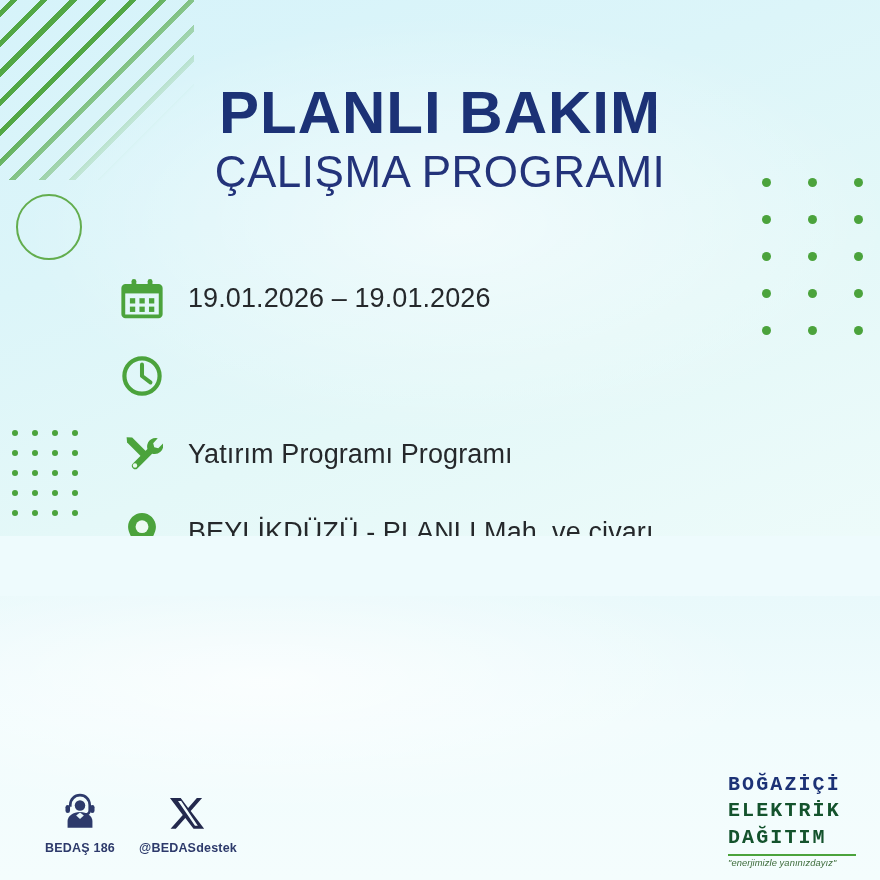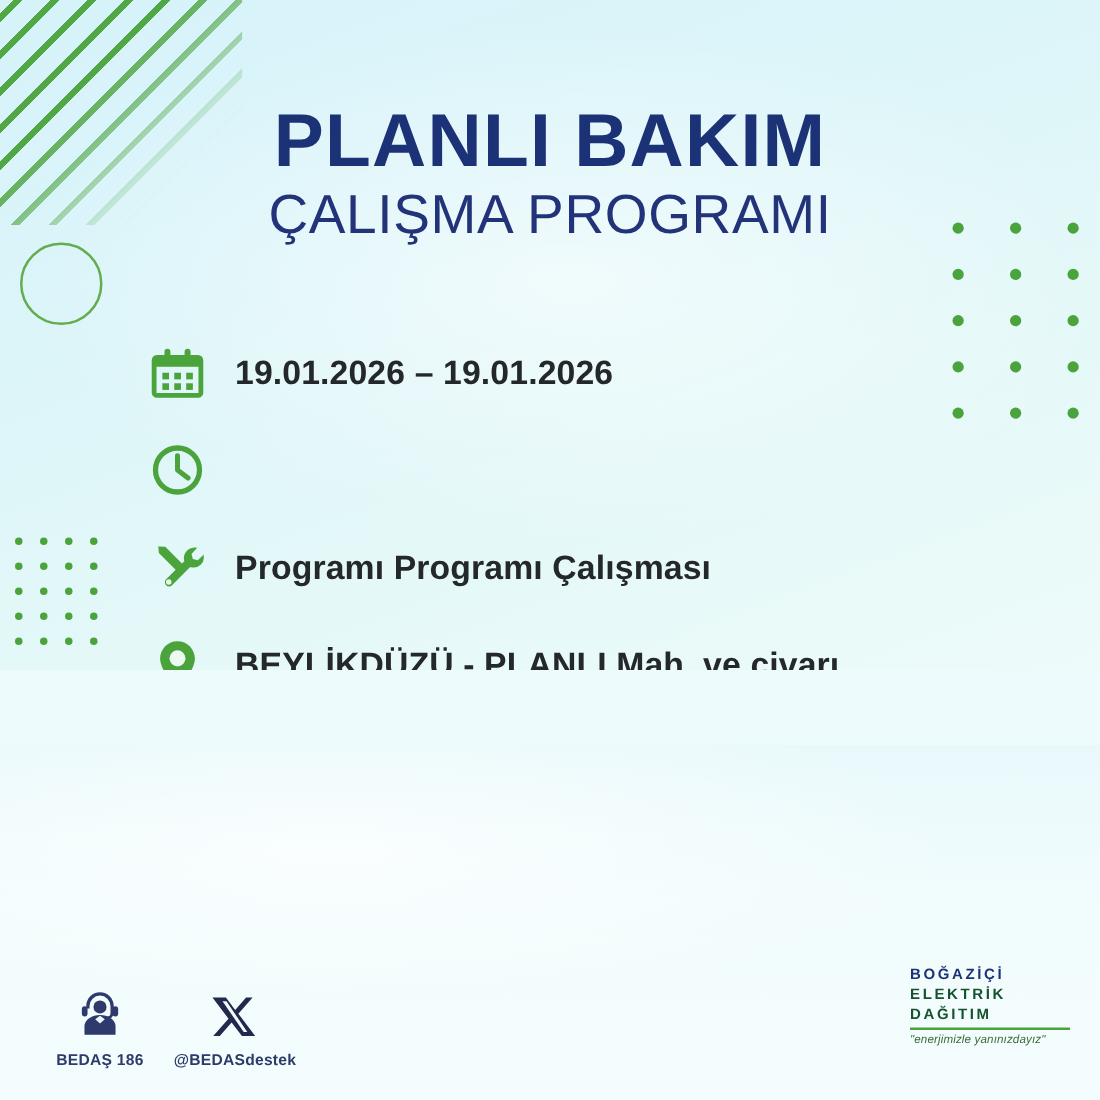--- a/index.html
+++ b/index.html
@@ -102,21 +102,20 @@
     color:#23337a;
     line-height:1.1;
   }
 
   
   .info-list {
     position:absolute;
     left:116px; top:272px;
     display:flex; flex-direction:column;
     gap:26px;
-    font-weight:bold;
   }
   .info-row { display:flex; align-items:center; }
   .info-icon {
     width:52px; min-width:52px; height:52px;
     display:flex; align-items:center; justify-content:center;
     margin-right:20px;
   }
   .info-text {
     font-size:27px;
     color:#25282b;
@@ -145,25 +144,26 @@
   }
 
   
   .brand {
     position:absolute;
     left:728px; top:772px;
     width:132px;
     text-align:left;
   }
   .brand-line {
-    font-size:12px;
+    font-size:20px;
     font-weight:bold;
     letter-spacing:2.1px;
     line-height:1.32;
     white-space:nowrap;
+    font-family:Liberation Mono, monospace;
   }
   .brand-line--navy { color:#1c3276; }
   .brand-line--green { color:#14532d; }
   .brand-rule {
     margin-top:3px;
     width:128px; height:2px;
     background:#4ba33c;
   }
   .brand-tagline {
     margin-top:2px;
@@ -262,21 +262,21 @@
       <div class="info-row">
         <span class="info-icon">
           <svg width="42" height="42" viewBox="0 0 24 24" aria-hidden="true">
             <g fill="#4ba33c">
               <path d="M21.0 3.0a4.9 4.9 0 0 0-5.9 6.1l-8.3 8.3a1.9 1.9 0 1 0 2.7 2.7l8.3-8.3A4.9 4.9 0 0 0 24 6.0l-2.7 2.7-2.3-.6-.6-2.3L21.0 3.0z"></path>
               <path d="M3.2 2.4l3.2 0.1 9.0 9.0-2.9 2.9-9.0-9.0L3.2 2.4z"></path>
               <circle cx="8.0" cy="18.6" r="1.25" fill="#eafaf0"></circle>
             </g>
           </svg>
         </span>
-        <span class="info-text">Programı Programı Çalışması</span>
+        <span class="info-text">Yatırım Programı Programı</span>
       </div>
 
       <div class="info-row">
         <span class="info-icon">
           <svg width="44" height="44" viewBox="0 0 24 24" aria-hidden="true">
             <path d="M12 1.6c-4.2 0-7.6 3.4-7.6 7.6 0 5.6 7.6 13.2 7.6 13.2s7.6-7.6 7.6-13.2c0-4.2-3.4-7.6-7.6-7.6z" fill="#4ba33c"></path>
             <circle cx="12" cy="9.1" r="3.5" fill="#ecfaf2"></circle>
           </svg>
         </span>
         <span class="info-text">BEYLİKDÜZÜ - PLANLI Mah. ve civarı.</span>

